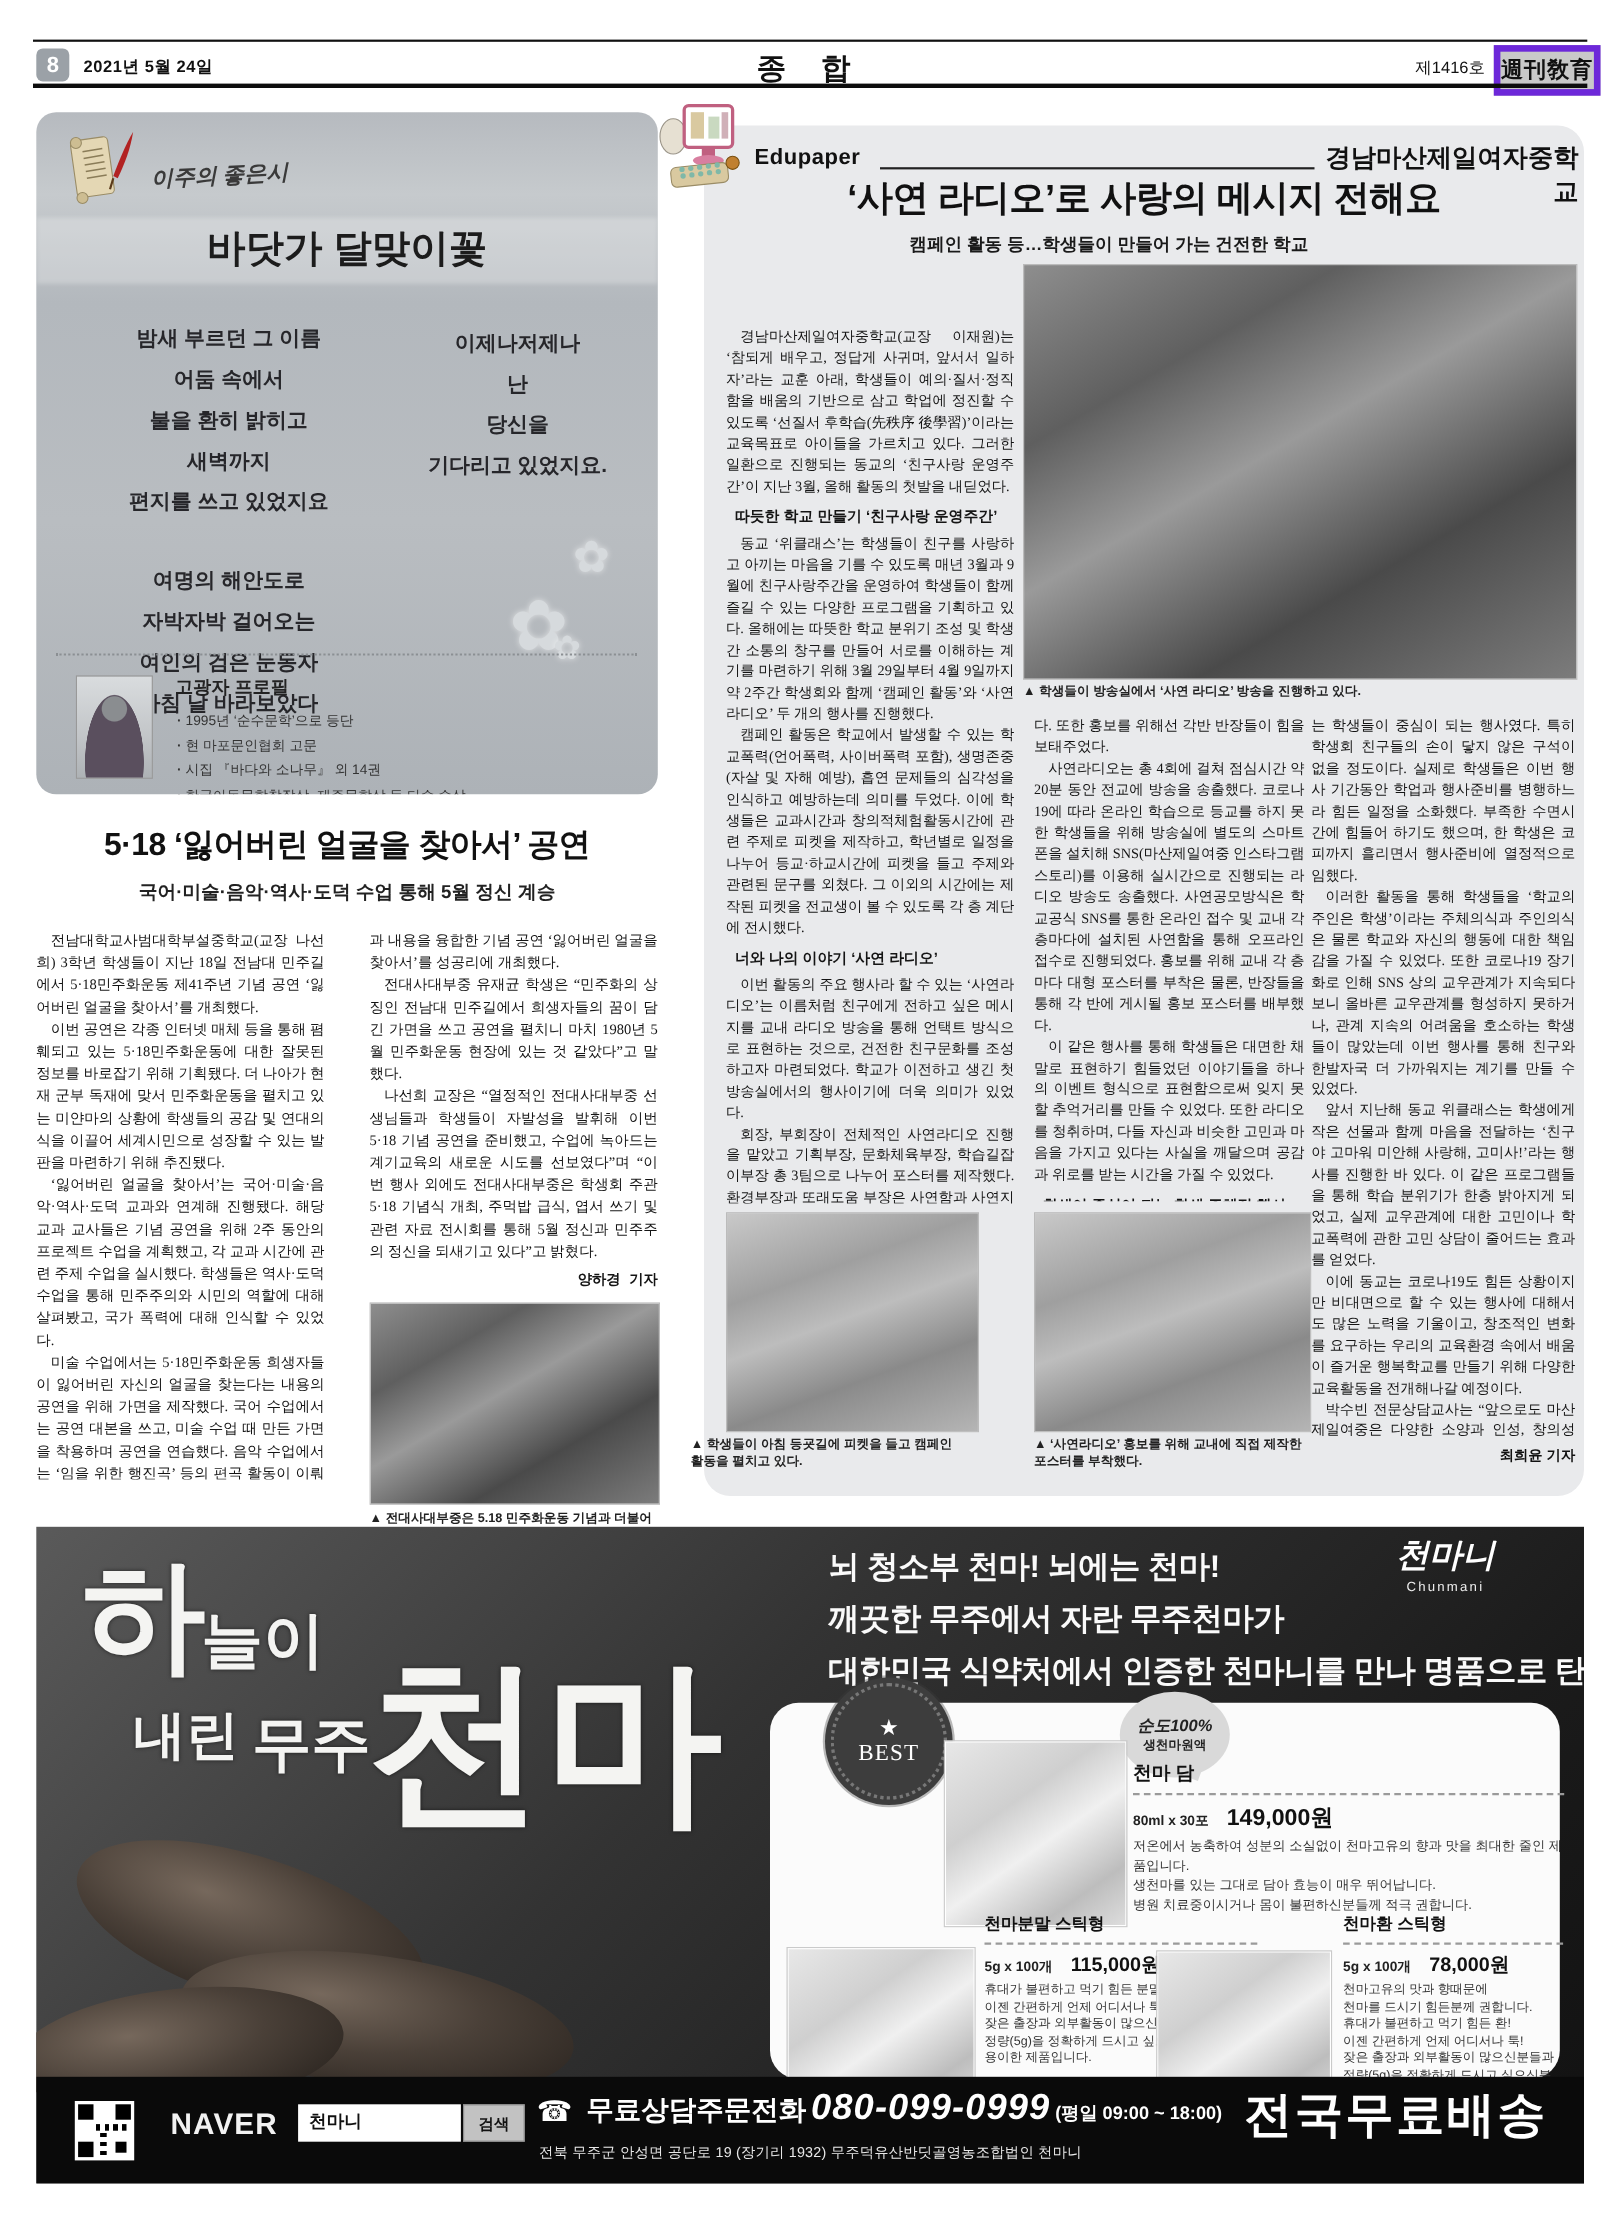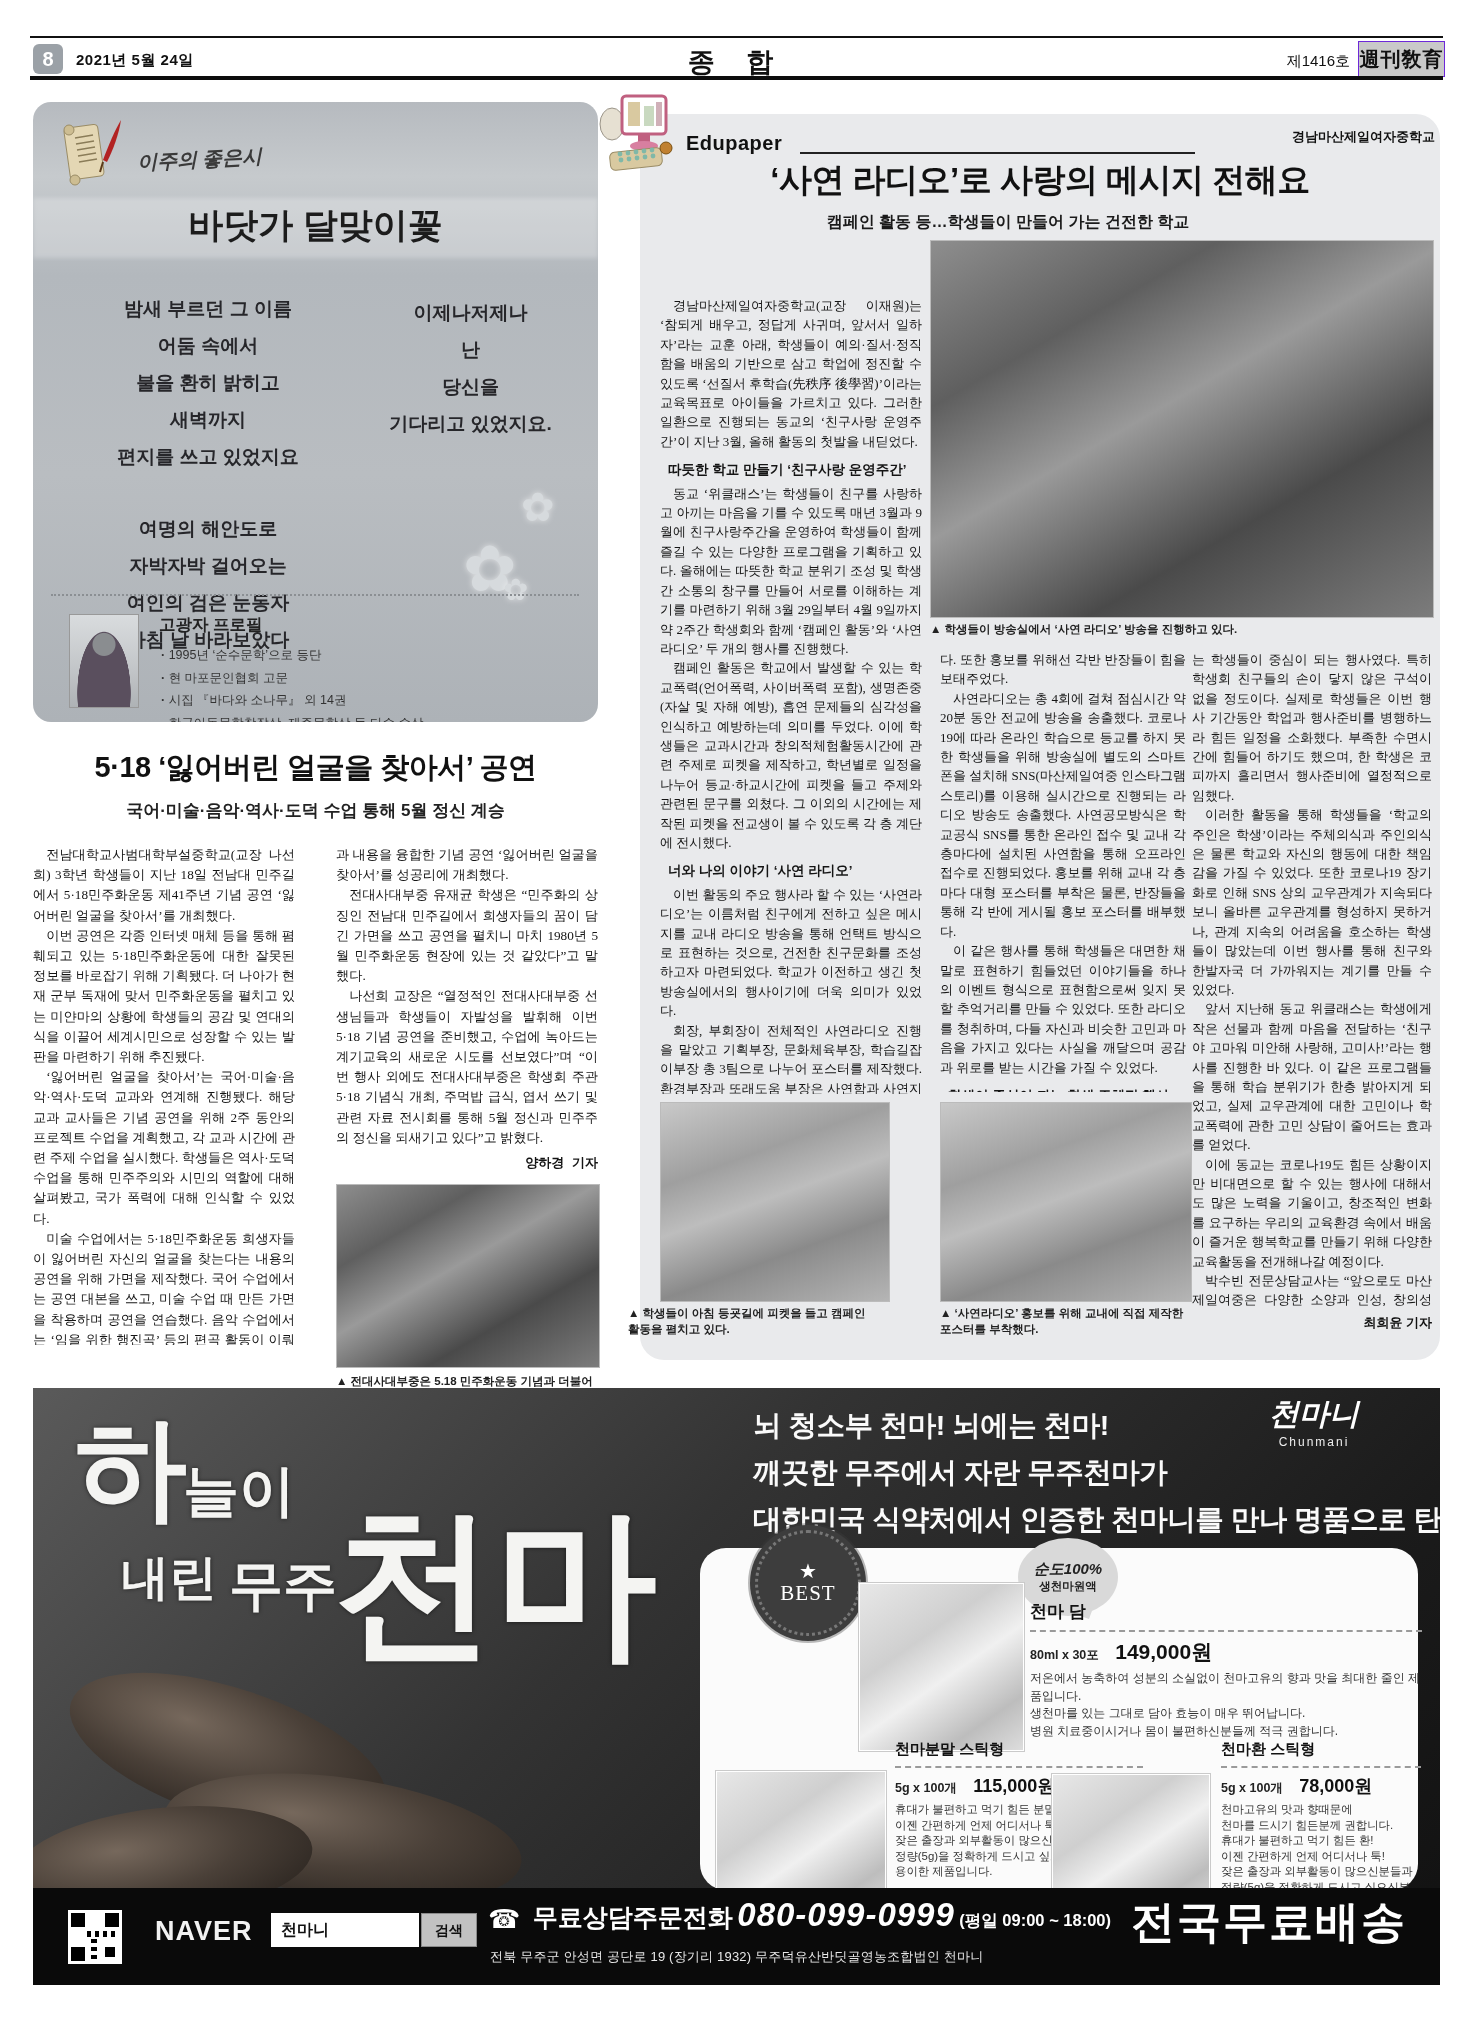--- a/index.html
+++ b/index.html
@@ -11,21 +11,21 @@
         font-family:var(--sans);color:#111;overflow:hidden;}
   .abs{position:absolute;}
   
   .rule-thin{left:30px;top:36px;width:1413px;height:2px;background:#111;}
   .rule-thick{left:30px;top:76px;width:1413px;height:4px;background:#0d0d0d;}
   .pageno{left:33px;top:44px;width:30px;height:30px;background:#9ba1a7;border-radius:6px;
           color:#fff;font-weight:bold;font-size:20px;line-height:30px;text-align:center;}
   .hdate{left:76px;top:51px;font-size:15px;font-weight:bold;letter-spacing:.5px;}
   .hsection{left:0;top:44px;width:1473px;text-align:center;font-size:27px;font-weight:800;letter-spacing:12px;}
   .hissue{left:1270px;top:52px;width:80px;text-align:right;font-size:15px;}
-  .masthead{left:1358px;top:41px;width:85px;height:34px;background:#c9c9c9;border:1px solid #6d28d9;
+  .masthead{left:1358px;top:41px;width:85px;height:34px;background:#c9c9c9;border:6px solid #6d28d9;
             font-family:var(--serif);font-weight:bold;font-size:20px;line-height:34px;text-align:center;letter-spacing:1px;}
   
   .poem-card{left:33px;top:102px;width:565px;height:620px;border-radius:18px;overflow:hidden;
              background:linear-gradient(180deg,#b6babf 0%,#c6cacd 12%,#b3b8bd 28%,#b9bdc1 60%,#adb2b7 100%);}
   .poem-card .band{position:absolute;left:0;top:96px;width:565px;height:60px;background:rgba(255,255,255,.25);filter:blur(2px);}
   .scroll-icon{position:absolute;left:26px;top:14px;}
   .poem-label{position:absolute;left:104px;top:44px;font-family:var(--serif);font-style:italic;
               font-size:20px;font-weight:bold;color:#3a3a3a;transform:rotate(-3deg);}
   .poem-title{position:absolute;left:0;top:100px;width:565px;text-align:center;font-size:35px;font-weight:800;color:#1c1c1c;}
   .stanza{position:absolute;text-align:center;font-family:var(--sans);font-size:19px;line-height:37px;color:#26262a;font-weight:600;}
@@ -56,21 +56,21 @@
   .ph{background:linear-gradient(160deg,#c9c9c9 0%,#9f9f9f 30%,#bdbdbd 48%,#8a8a8a 70%,#b5b5b5 100%);
       border:1px solid #bbb;}
   .ph.dark{background:linear-gradient(150deg,#8e8e8e 0%,#5f5f5f 25%,#9a9a9a 45%,#4a4a4a 70%,#7c7c7c 100%);}
   .la-photo{width:262px;height:182px;margin-top:10px;}
   .caption{font-family:var(--sans);font-size:11.5px;font-weight:bold;line-height:15.5px;color:#222;text-align:left;}
   .la-cap{margin-top:6px;}
   
   .edu-panel{left:640px;top:114px;width:800px;height:1246px;border-radius:24px;background:#e9eaec;}
   .edu-brand{left:686px;top:132px;font-size:20px;font-weight:800;letter-spacing:.5px;}
   .edu-dash{left:800px;top:152px;width:395px;height:2px;background:#222;}
-  .edu-school{left:1190px;top:128px;width:245px;text-align:right;font-family:var(--serif);font-size:13px;font-weight:bold;}
+  .edu-school{left:1190px;top:128px;width:245px;text-align:right;font-family:var(--serif);font-size:23px;font-weight:bold;}
   .edu-head{left:640px;top:158px;width:800px;text-align:center;font-size:33px;font-weight:800;letter-spacing:-.5px;}
   .edu-sub{left:640px;top:212px;width:736px;text-align:center;font-size:16px;font-weight:700;color:#1a1a1a;}
   .edu-photo-main{left:930px;top:240px;width:502px;height:376px;}
   .edu-capmain{left:930px;top:622px;width:502px;}
   .edu-col{font-family:var(--serif);font-size:13px;line-height:19.4px;text-align:justify;color:#141414;}
   .edu-col p{margin:0;text-indent:1em;}
   .edu-col p.noind{text-indent:0;}
   .edu-col .shead{font-family:var(--sans);font-weight:800;font-size:13.5px;margin:9px 0 4px;text-indent:.6em;}
   .edu-c1{left:660px;top:296px;width:262px;height:798px;overflow:hidden;}
   .edu-c2{left:940px;top:650px;width:246px;height:442px;overflow:hidden;}

